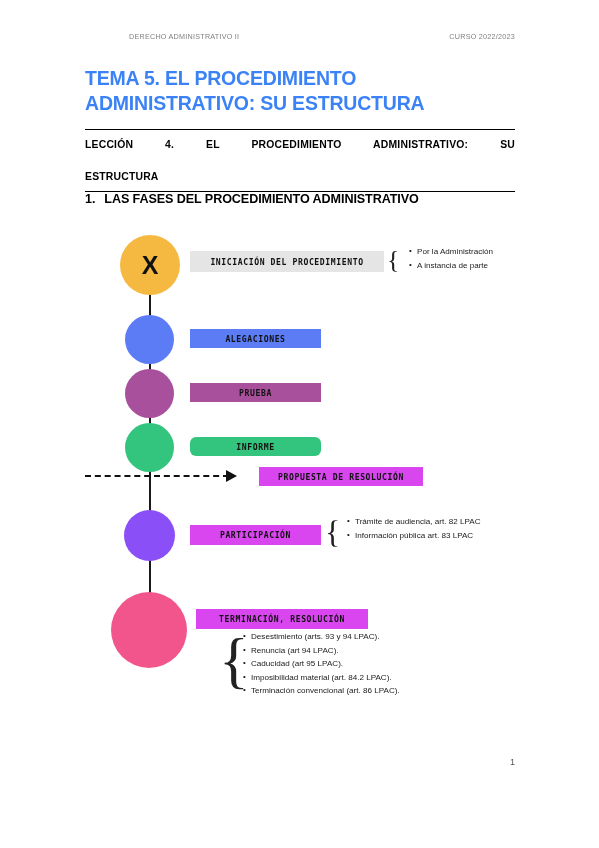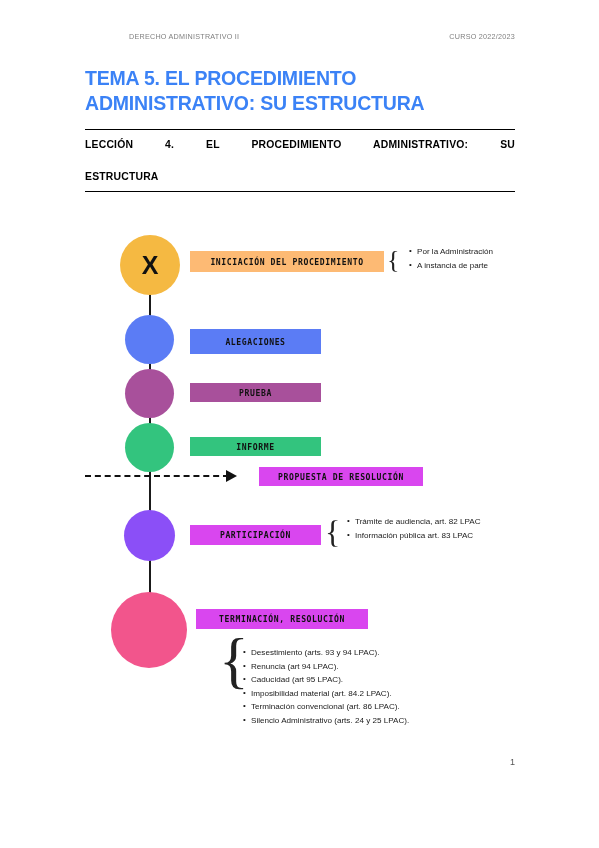--- a/index.html
+++ b/index.html
@@ -218,45 +218,48 @@
 
     <div class="doc-title">TEMA 5. EL PROCEDIMIENTO ADMINISTRATIVO: SU ESTRUCTURA</div>
 
     <div class="subtitle-wrap">
       <div class="subtitle">
         <span class="just-line">LECCIÓN 4. EL PROCEDIMIENTO ADMINISTRATIVO: SU</span>
         <span>ESTRUCTURA</span>
       </div>
     </div>
 
+    <div class="section-heading">
+      <span class="num">1.</span><span>LAS FASES DEL PROCEDIMIENTO ADMINISTRATIVO</span>
+    </div>
 
     <div class="diagram">
 
       <div class="spine"></div>
 
       <div class="node" style="left:35px; top:13px; width:60px; height:60px; background:#F5B942;">
         <div class="x-glyph">X</div>
       </div>
-      <div class="bar" style="left:105px; top:29px; width:194px; height:21px; background:#fdba74;">INICIACIÓN DEL PROCEDIMIENTO</div>
+      <div class="bar" style="left:105px; top:29px; width:194px; height:21px; background:#e5e5e5;">INICIACIÓN DEL PROCEDIMIENTO</div>
       <div class="brace" style="left:302px; top:25px; font-size:26px;">{</div>
       <div class="notes" style="left:314px; top:24px; width:130px;">
         <ul>
           <li>Por la Administración</li>
           <li>A instancia de parte</li>
         </ul>
       </div>
 
       <div class="node" style="left:40px; top:93px; width:49px; height:49px; background:#5B7CF5;"></div>
-      <div class="bar" style="left:105px; top:107px; width:131px; height:25px; background:#5B7CF5;">ALEGACIONES</div>
+      <div class="bar" style="left:105px; top:107px; width:131px; height:19px; background:#5B7CF5;">ALEGACIONES</div>
 
       <div class="node" style="left:40px; top:147px; width:49px; height:49px; background:#A8509B;"></div>
       <div class="bar" style="left:105px; top:161px; width:131px; height:19px; background:#A8509B;">PRUEBA</div>
 
       <div class="node" style="left:40px; top:201px; width:49px; height:49px; background:#33C47E;"></div>
-      <div class="bar" style="left:105px; top:215px; width:131px; height:19px; background:#33C47E;">INFORME</div>
+      <div class="bar" style="left:105px; top:215px; width:131px; height:19px; background:#33C47E;border-radius:6px;">INFORME</div>
 
       <div class="dashed-arrow">
         <div class="dashed-line"></div>
         <div class="arrow-head"></div>
       </div>
 
       <div class="bar" style="left:174px; top:245px; width:164px; height:19px; background:#d946ef;">PROPUESTA DE RESOLUCIÓN</div>
 
       <div class="node" style="left:39px; top:288px; width:51px; height:51px; background:#8B4FF7;"></div>
       <div class="bar" style="left:105px; top:303px; width:131px; height:20px; background:#d946ef;">PARTICIPACIÓN</div>
@@ -264,28 +267,27 @@
       <div class="notes" style="left:252px; top:294px; width:175px;">
         <ul>
           <li>Trámite de audiencia, art. 82 LPAC</li>
           <li>Información pública art. 83 LPAC</li>
         </ul>
       </div>
 
       <div class="node" style="left:26px; top:370px; width:76px; height:76px; background:#F2558C;"></div>
       <div class="bar" style="left:111px; top:387px; width:172px; height:20px; background:#d946ef;">TERMINACIÓN, RESOLUCIÓN</div>
       <div class="brace" style="left:134px; top:407px; font-size:62px;">{</div>
-      <div class="notes" style="left:148px; top:409px; width:265px;margin-top:16px;">
+      <div class="notes" style="left:148px; top:409px; width:265px;">
         <ul>
           <li>Desestimiento (arts. 93 y 94 LPAC).</li>
           <li>Renuncia (art 94 LPAC).</li>
           <li>Caducidad (art 95 LPAC).</li>
           <li>Imposibilidad material (art. 84.2 LPAC).</li>
           <li>Terminación convencional (art. 86 LPAC).</li>
-          <li>Silencio Administrativo (arts. 24 y 25 LPAC).</li>
         </ul>
       </div>
 
     </div>
 
     <div class="page-number">1</div>
 
   </div>
 </div>
 

